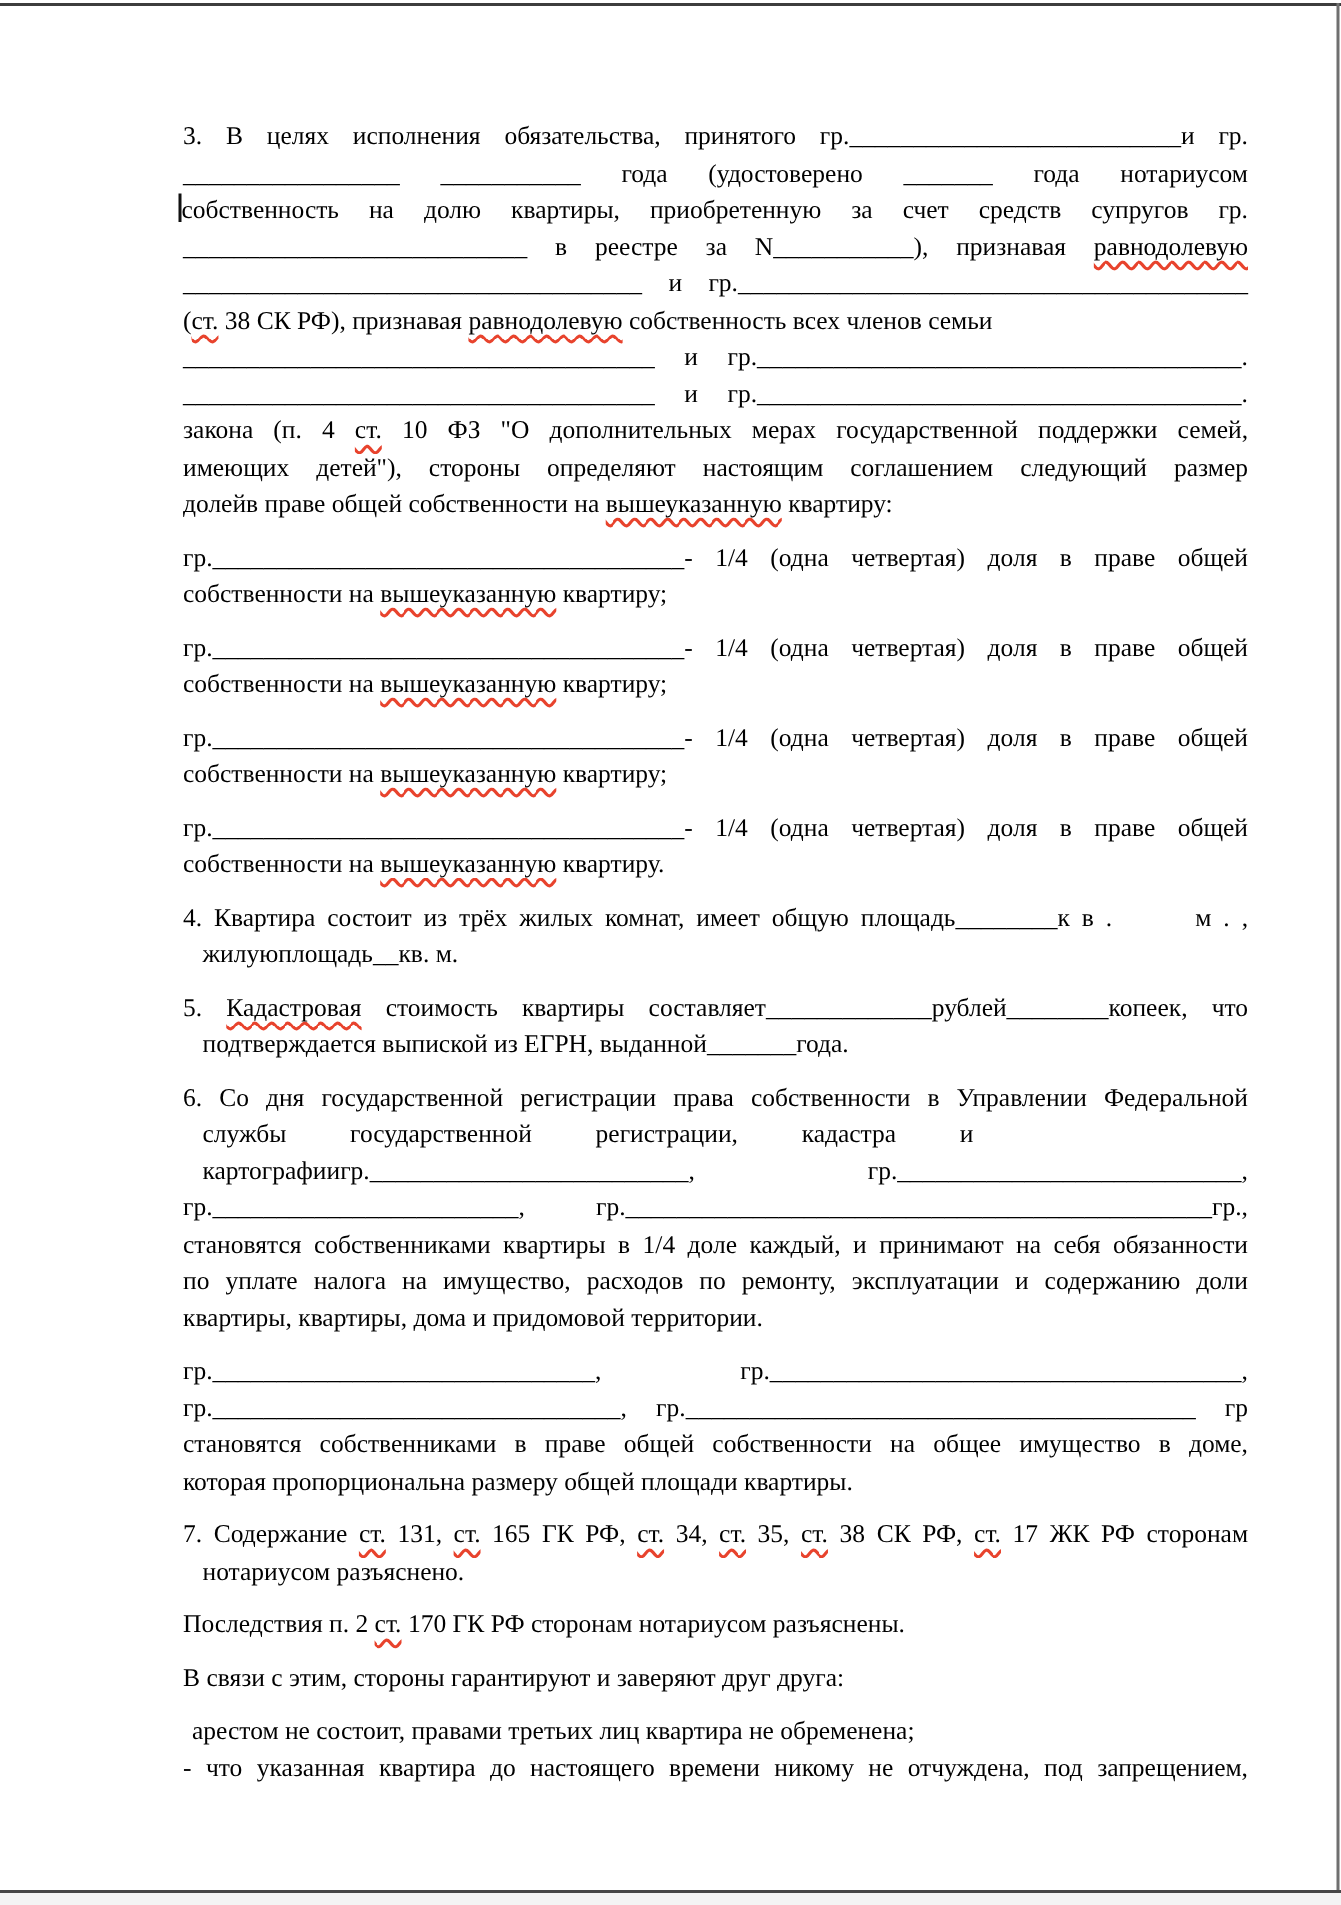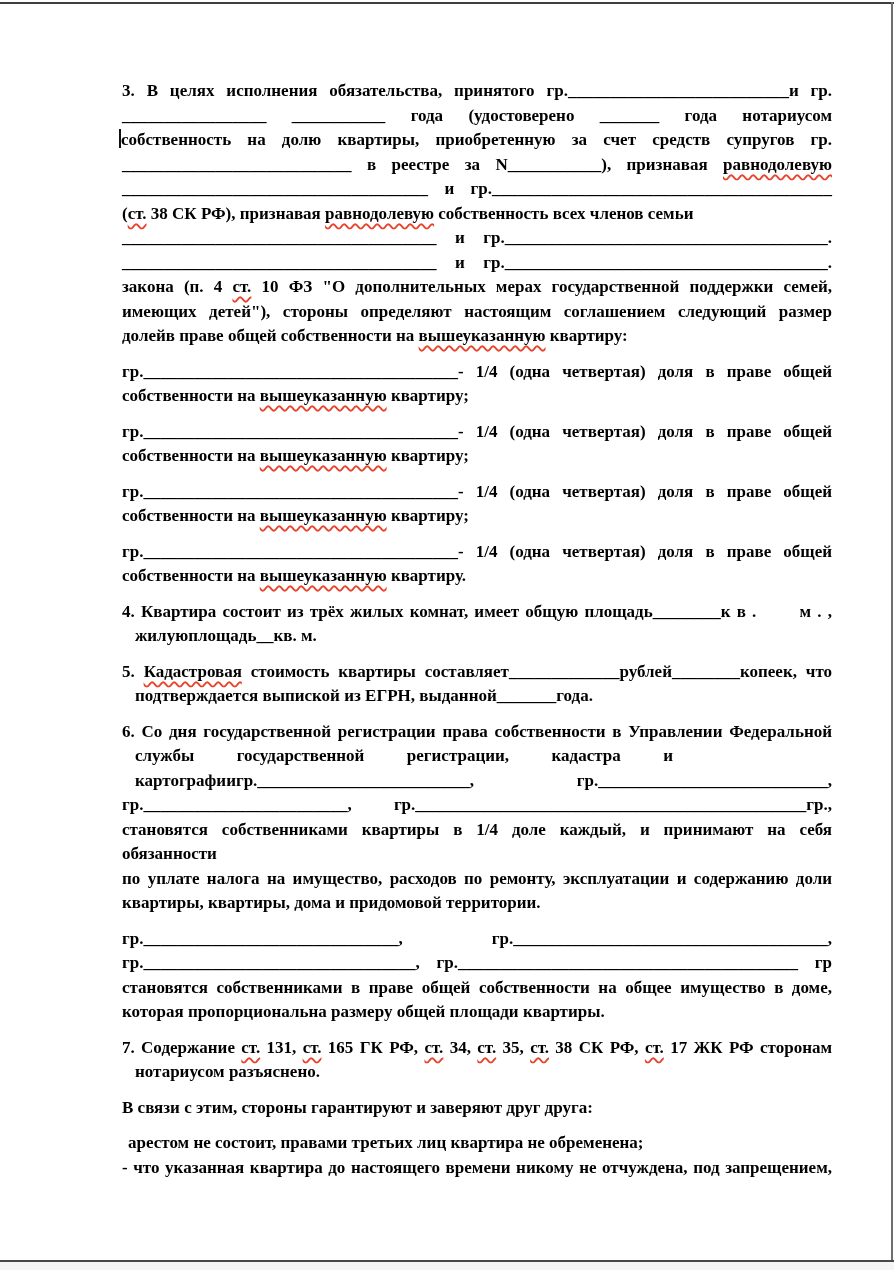--- a/index.html
+++ b/index.html
@@ -13,21 +13,20 @@
     font-size:17px;
     color:#000000;
     overflow:hidden;
   }
   .para{margin:0 0 11px 0;}
   .para:last-child{margin-bottom:0;}
   .line{
     line-height:24.5px;
     min-height:24.5px;
     text-align:left;
-    font-weight:bold;
   }
   .line.j{text-align:justify;text-align-last:justify;}
   .line.cont{padding-left:13px;}
   .line.cont-sm{padding-left:6px;}
   .missp{
     text-decoration:underline;
     text-decoration-style:wavy;
     text-decoration-color:#e8432d;
     text-decoration-thickness:1.5px;
     text-underline-offset:4px;
@@ -101,20 +100,23 @@
         <div class="line j"><span class="run">гр.______________________________,</span><span class="run"> </span><span class="run">гр._____________________________________,</span></div>
         <div class="line j"><span class="run">гр.________________________________,</span><span class="run"> </span><span class="run">гр.________________________________________</span><span class="run"> </span><span class="run">гр</span></div>
         <div class="line j"><span class="run">становятся собственниками в праве общей собственности на общее имущество в доме,</span></div>
         <div class="line"><span class="run">которая пропорциональна размеру общей площади квартиры.</span></div>
       </div>
       <div class="para">
         <div class="line j"><span class="run">7. Содержание </span><span class="missp">ст.</span><span class="run"> 131, </span><span class="missp">ст.</span><span class="run"> 165 ГК РФ, </span><span class="missp">ст.</span><span class="run"> 34, </span><span class="missp">ст.</span><span class="run"> 35, </span><span class="missp">ст.</span><span class="run"> 38 СК РФ, </span><span class="missp">ст.</span><span class="run"> 17 ЖК РФ сторонам</span></div>
         <div class="line cont"><span class="run">нотариусом разъяснено.</span></div>
       </div>
       <div class="para">
+        <div class="line"><span class="run">Последствия п. 2 </span><span class="missp">ст.</span><span class="run"> 170 ГК РФ сторонам нотариусом разъяснены.</span></div>
+      </div>
+      <div class="para">
         <div class="line"><span class="run">В связи с этим, стороны гарантируют и заверяют друг друга:</span></div>
       </div>
       <div class="para">
         <div class="line cont-sm"><span class="run">арестом не состоит, правами третьих лиц квартира не обременена;</span></div>
         <div class="line j"><span class="run">- что указанная квартира до настоящего времени никому не отчуждена, под запрещением,</span></div>
       </div>
     </div>
   <div class="bottom-rule"></div>
   <div class="bottom-strip"></div>
 </div>

